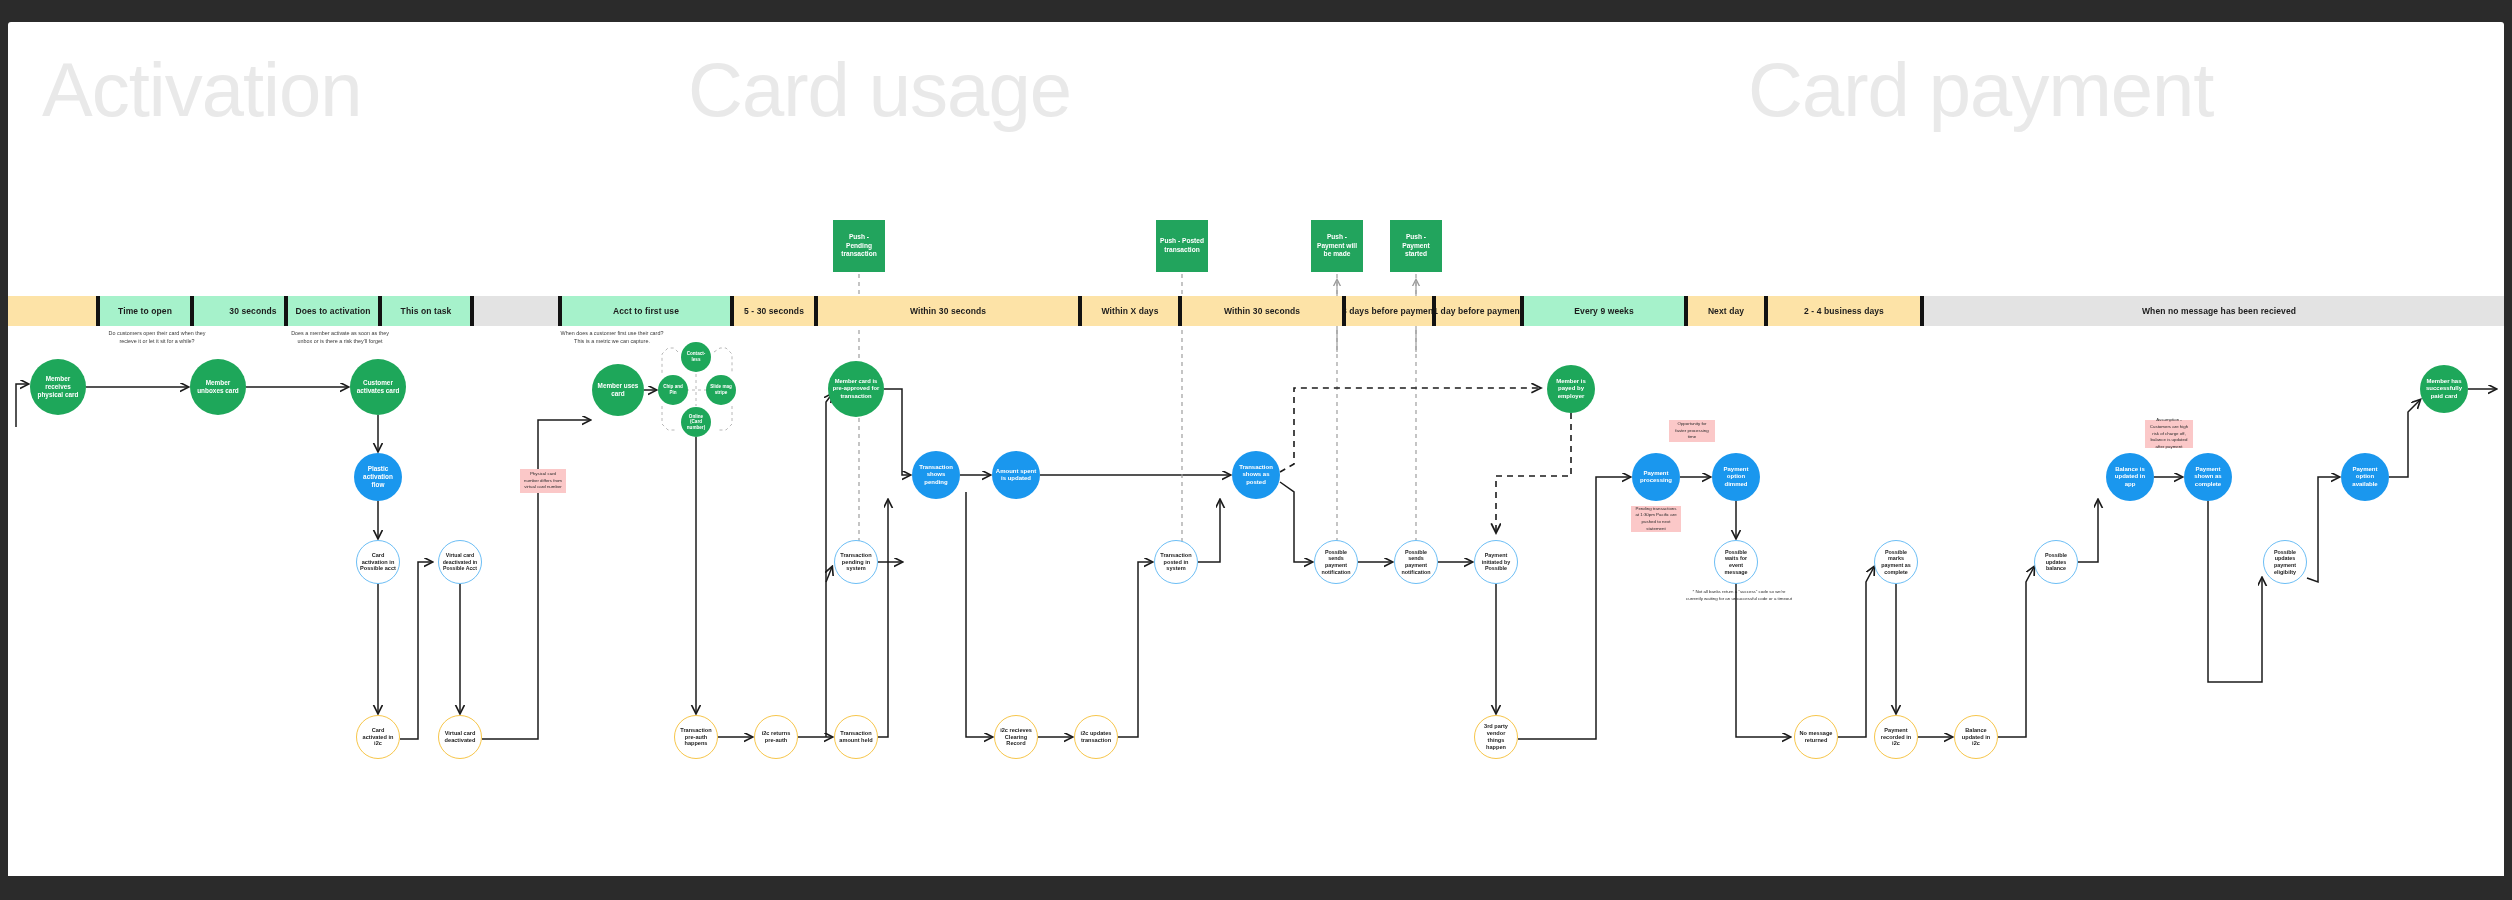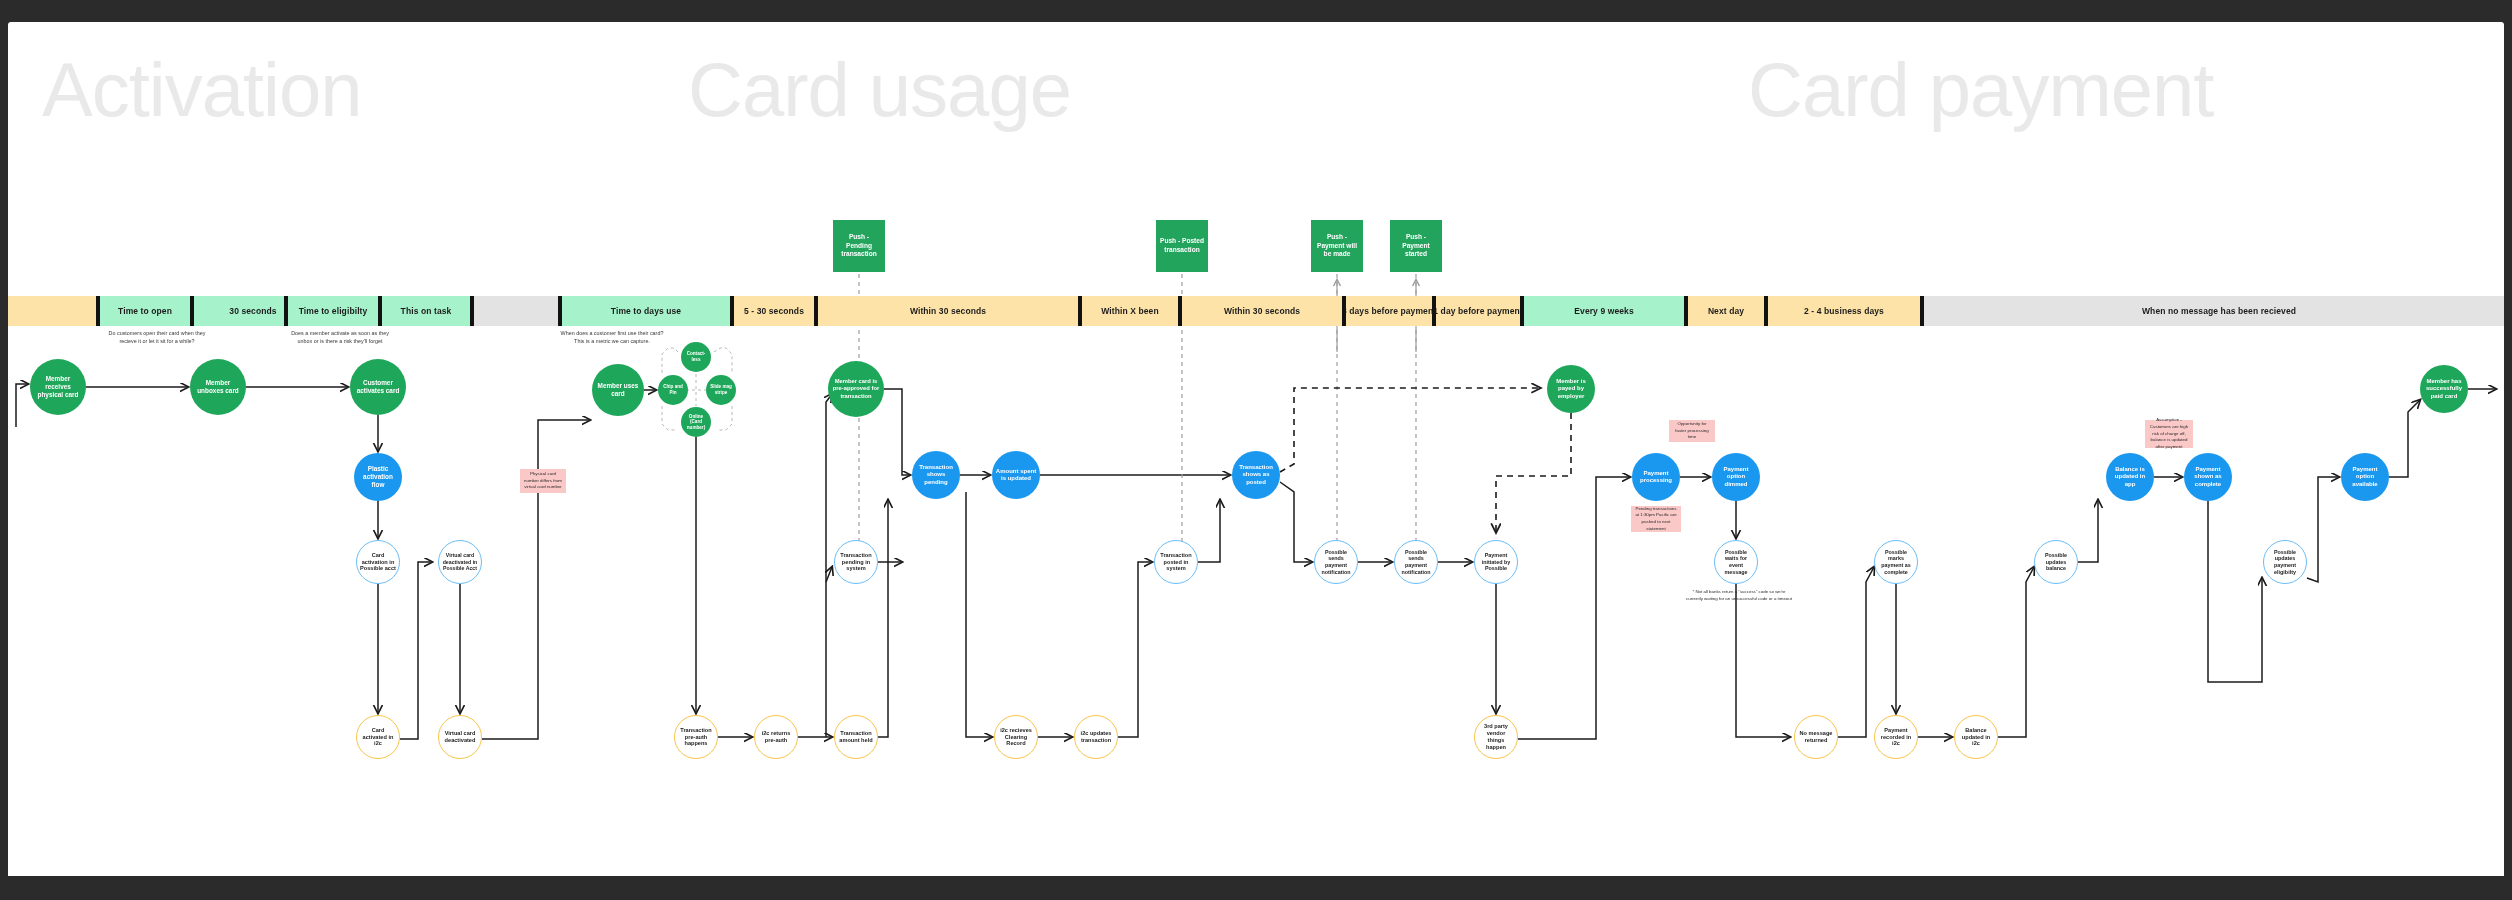--- a/index.html
+++ b/index.html
@@ -240,33 +240,33 @@
       </g>
     </svg>
 
     <div id="timeline">
         <div class="tl-seg amber" style="width: 88px; flex: 0 0 88px;"></div>
         <div class="tl-div"></div>
         <div class="tl-seg mint" style="width: 90px; flex: 0 0 90px;">Time to open</div>
         <div class="tl-div"></div>
         <div class="tl-seg mint" style="width: 90px; flex: 0 0 90px; padding-left: 28px;">30 seconds</div>
         <div class="tl-div"></div>
-        <div class="tl-seg mint" style="width: 90px; flex: 0 0 90px;">Time to eligibilty</div>
+        <div class="tl-seg mint" style="width: 90px; flex: 0 0 90px;">Does to activation</div>
         <div class="tl-div"></div>
         <div class="tl-seg mint" style="width: 88px; flex: 0 0 88px;">This on task</div>
         <div class="tl-div"></div>
         <div class="tl-seg grey" style="width: 84px; flex: 0 0 84px;"></div>
         <div class="tl-div"></div>
-        <div class="tl-seg mint" style="width: 168px; flex: 0 0 168px;">Time to days use</div>
+        <div class="tl-seg mint" style="width: 168px; flex: 0 0 168px;">Acct to first use</div>
         <div class="tl-div"></div>
         <div class="tl-seg amber" style="width: 80px; flex: 0 0 80px;">5 - 30 seconds</div>
         <div class="tl-div"></div>
         <div class="tl-seg amber" style="width: 260px; flex: 0 0 260px;">Within 30 seconds</div>
         <div class="tl-div"></div>
-        <div class="tl-seg amber" style="width: 96px; flex: 0 0 96px;">Within X been</div>
+        <div class="tl-seg amber" style="width: 96px; flex: 0 0 96px;">Within X days</div>
         <div class="tl-div"></div>
         <div class="tl-seg amber" style="width: 160px; flex: 0 0 160px;">Within 30 seconds</div>
         <div class="tl-div"></div>
         <div class="tl-seg amber" style="width: 86px; flex: 0 0 86px;">3 days before payment</div>
         <div class="tl-div"></div>
         <div class="tl-seg amber" style="width: 84px; flex: 0 0 84px;">1 day before payment</div>
         <div class="tl-div"></div>
         <div class="tl-seg mint" style="width: 160px; flex: 0 0 160px;">Every 9 weeks</div>
         <div class="tl-div"></div>
         <div class="tl-seg amber" style="width: 76px; flex: 0 0 76px;">Next day</div>

